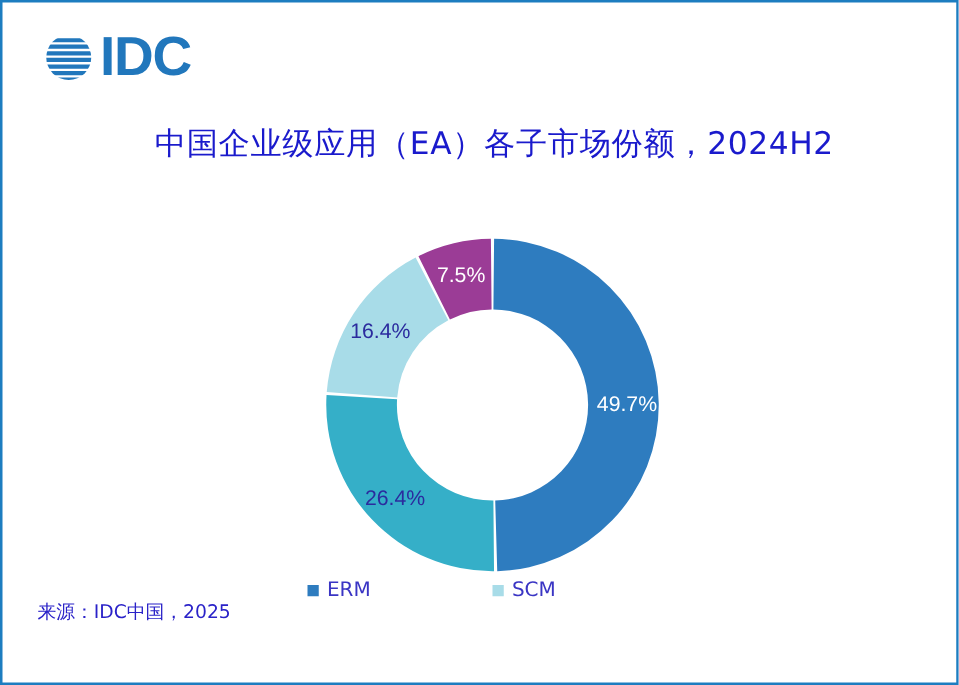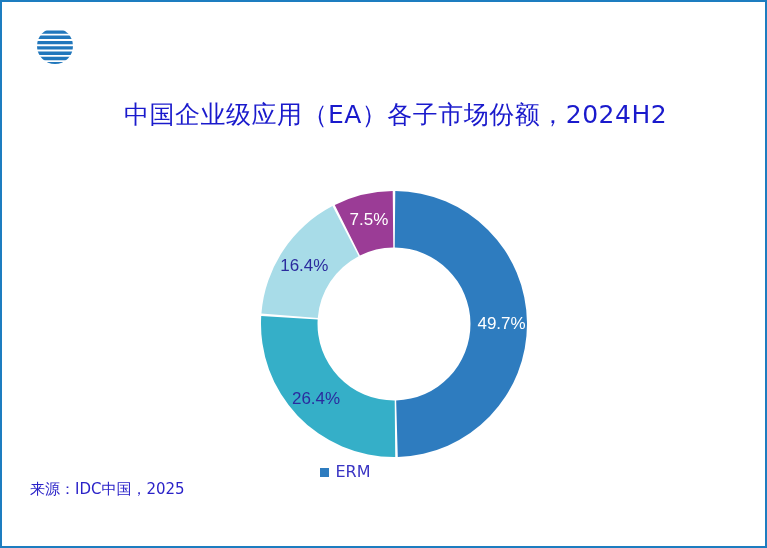--- a/index.html
+++ b/index.html
@@ -123,20 +123,21 @@
         <path d="M8 7.5 h30 v3.2 h-30 z"></path>
         <path d="M2 12.6 h42 v3.4 h-42 z"></path>
         <path d="M2 17.9 h42 v3.4 h-42 z"></path>
         <path d="M2 23.2 h42 v3.4 h-42 z"></path>
         <path d="M2 28.5 h42 v3.4 h-42 z"></path>
         <path d="M2 33.8 h42 v3.4 h-42 z"></path>
         <path d="M2 39.0 h42 v3.4 h-42 z"></path>
       </g>
       <path d="M23 4.6 c-6.5 0 -10.2 2.6 -10.2 4.2 c0 1.6 3.7 3.0 10.2 3.0 c6.5 0 10.2 -1.4 10.2 -3.0 c0 -1.6 -3.7 -4.2 -10.2 -4.2 z" fill="#ffffff" opacity="0"></path>
     </svg>
+    <div id="logo-word">IDC</div>
   </div>
 
   <div id="chart-title">中国企业级应用（EA）各子市场份额，2024H2</div>
 
   <div id="donut-wrap">
     <svg id="donut-svg" width="268" height="272" viewBox="0 0 268 272">
       <g id="slices">
           <path d="M 135.2766887404992 3.0061277131164843 A 133 133 0 0 1 137.78318892410203 268.9461826513441 L 136.17533363135868 212.44405502452287 A 76.475 76.475 0 0 0 134.73409602578704 59.52852343504199 Z" fill="#2E7CBF"></path>
           <path d="M 135.23026504453392 268.9943098328654 A 133 133 0 0 1 1.235481579949294 128.08908041426199 L 57.660401908470845 131.45122123820065 A 76.475 76.475 0 0 0 134.707402400607 212.4717281538976 Z" fill="#35AFC8"></path>
           <path d="M 1.411817894445619 125.54179910575674 A 133 133 0 0 1 72.48450746103761 18.081196674623342 L 98.62859179009664 68.19668808790843 A 76.475 76.475 0 0 0 57.76179528930625 129.98653448581013 Z" fill="#A8DCE8"></path>
@@ -149,17 +150,21 @@
           <text x="108.88974124354438" y="37.40824497482441" text-anchor="middle" class="slice-label" fill="#FFFFFF">7.5%</text>
         </g>
     </svg>
   </div>
 
   <div id="legend">
       <div class="legend-item">
         <span class="legend-swatch" style="background: rgb(46, 124, 191);"></span>
         <span class="legend-label">ERM</span>
       </div>
+      <div class="legend-item">
+        <span class="legend-swatch" style="background: rgb(168, 220, 232);"></span>
+        <span class="legend-label">SCM</span>
+      </div>
     </div>
 
   <div id="source">来源：IDC中国，2025</div>
 
 </div>
 
 </body></html>

